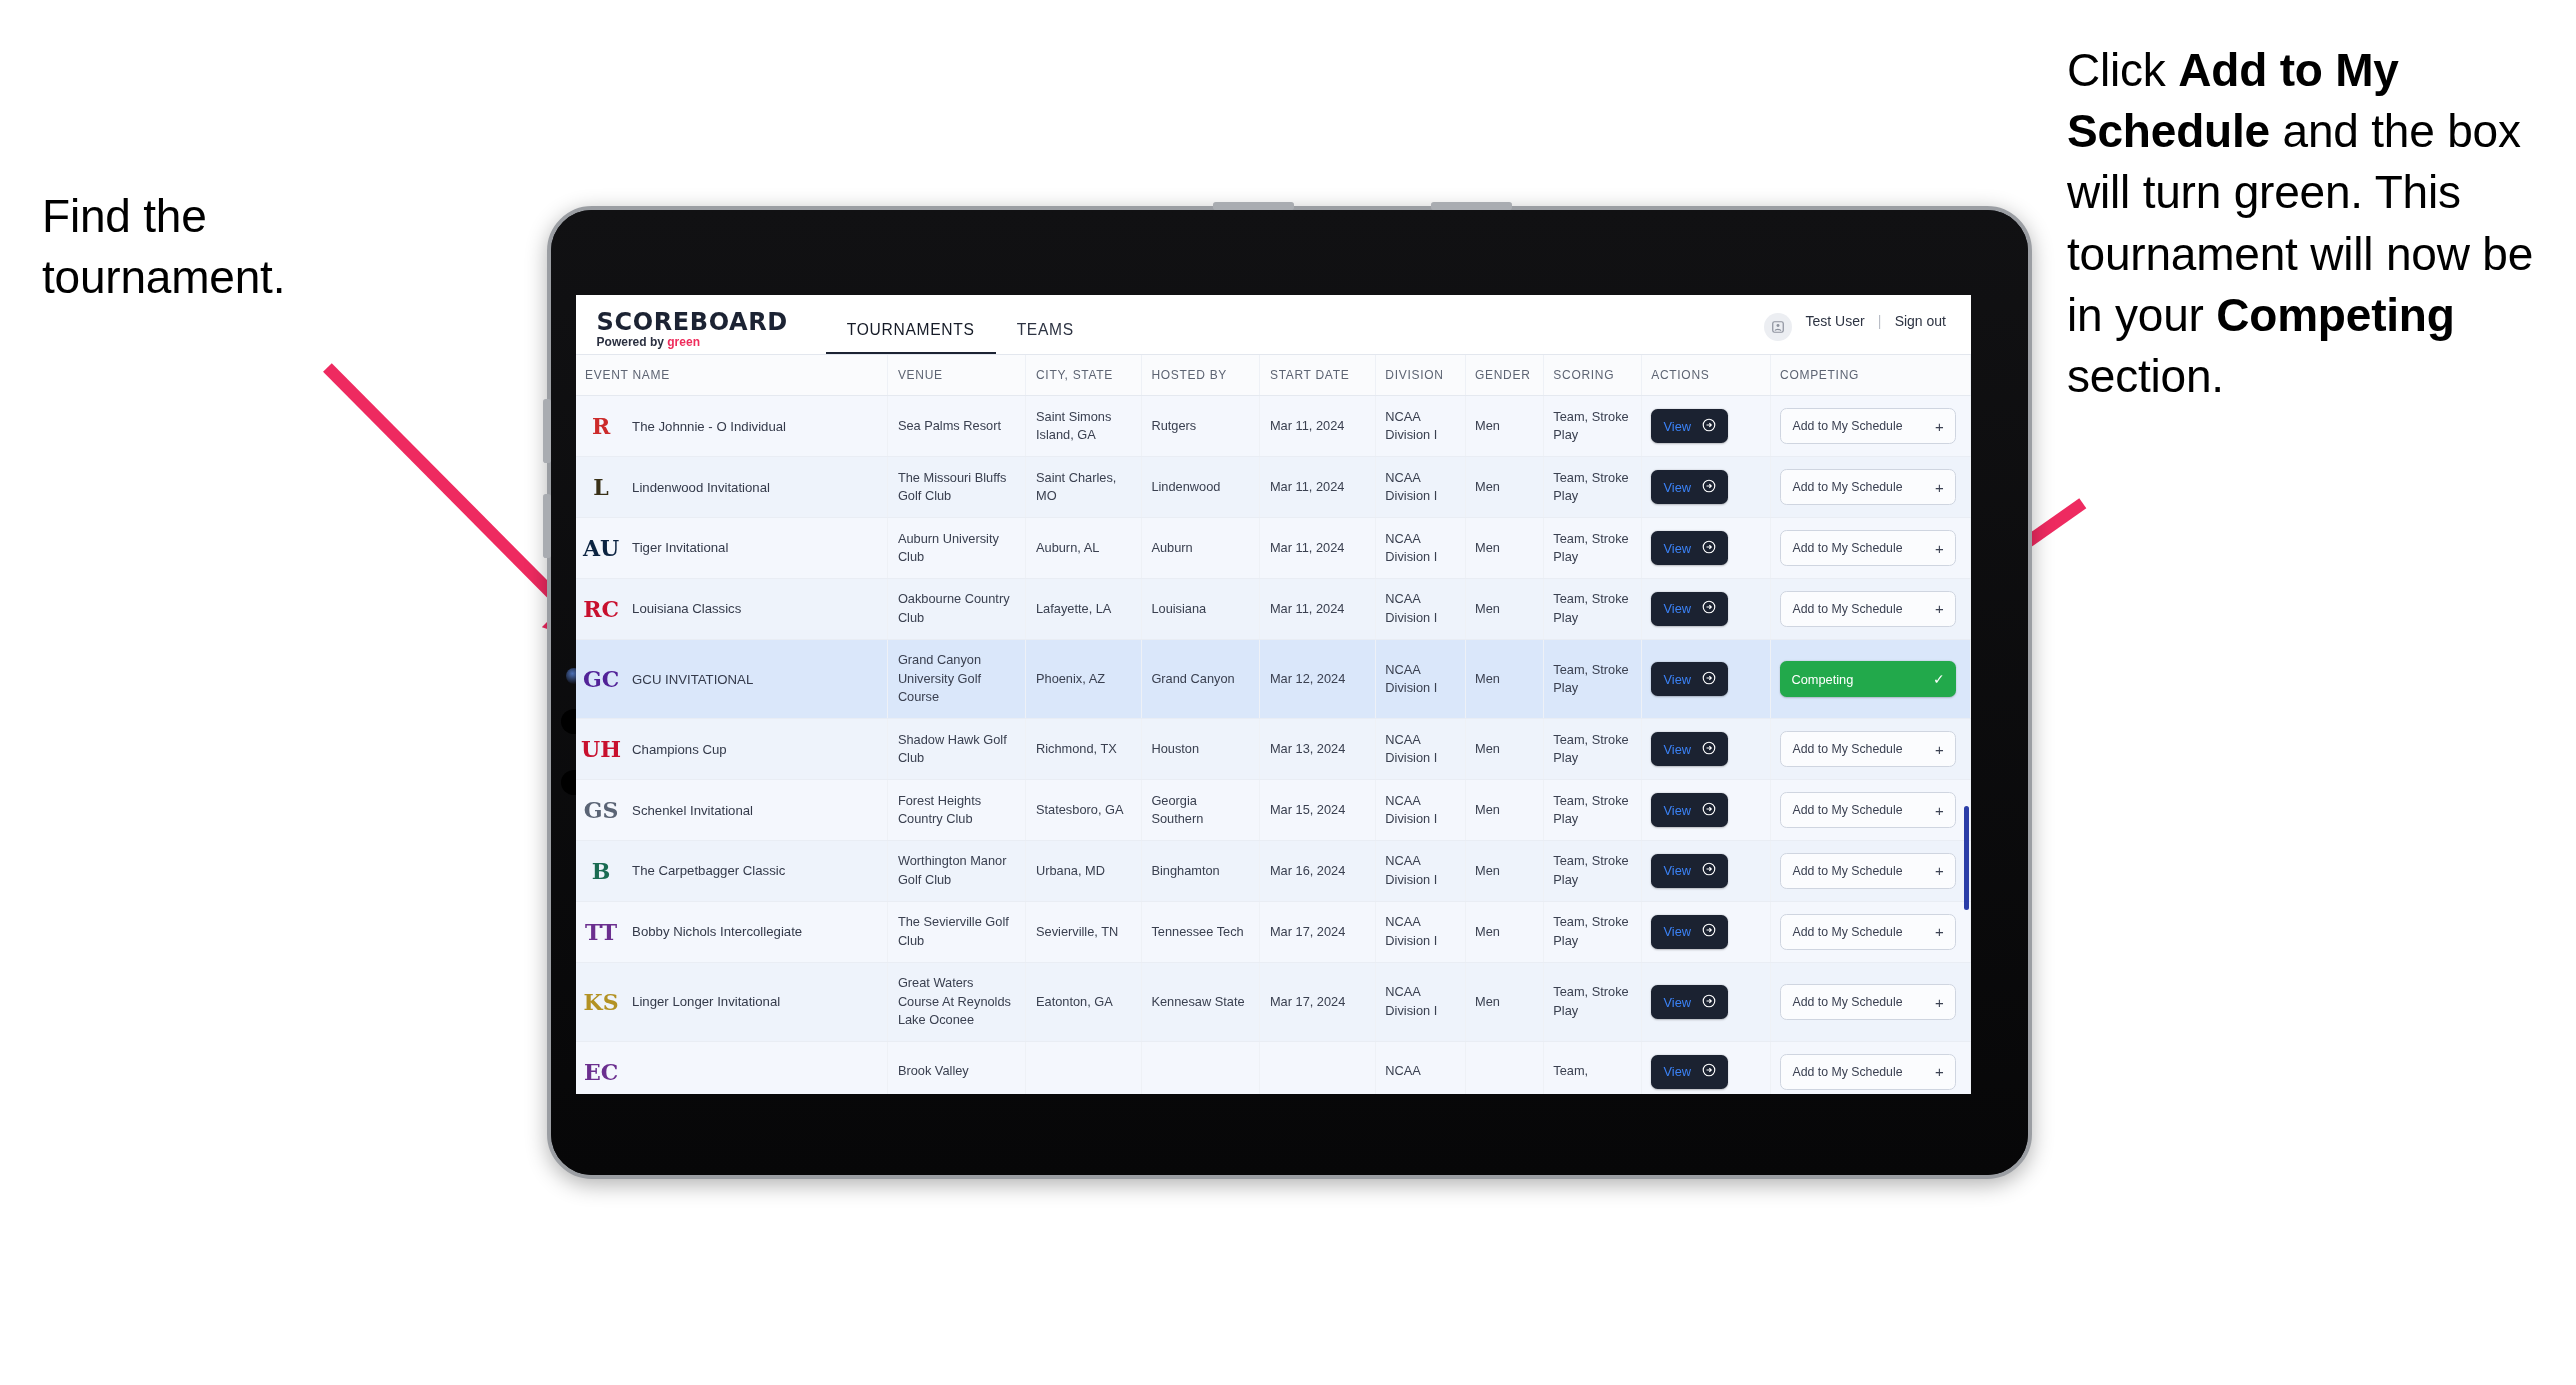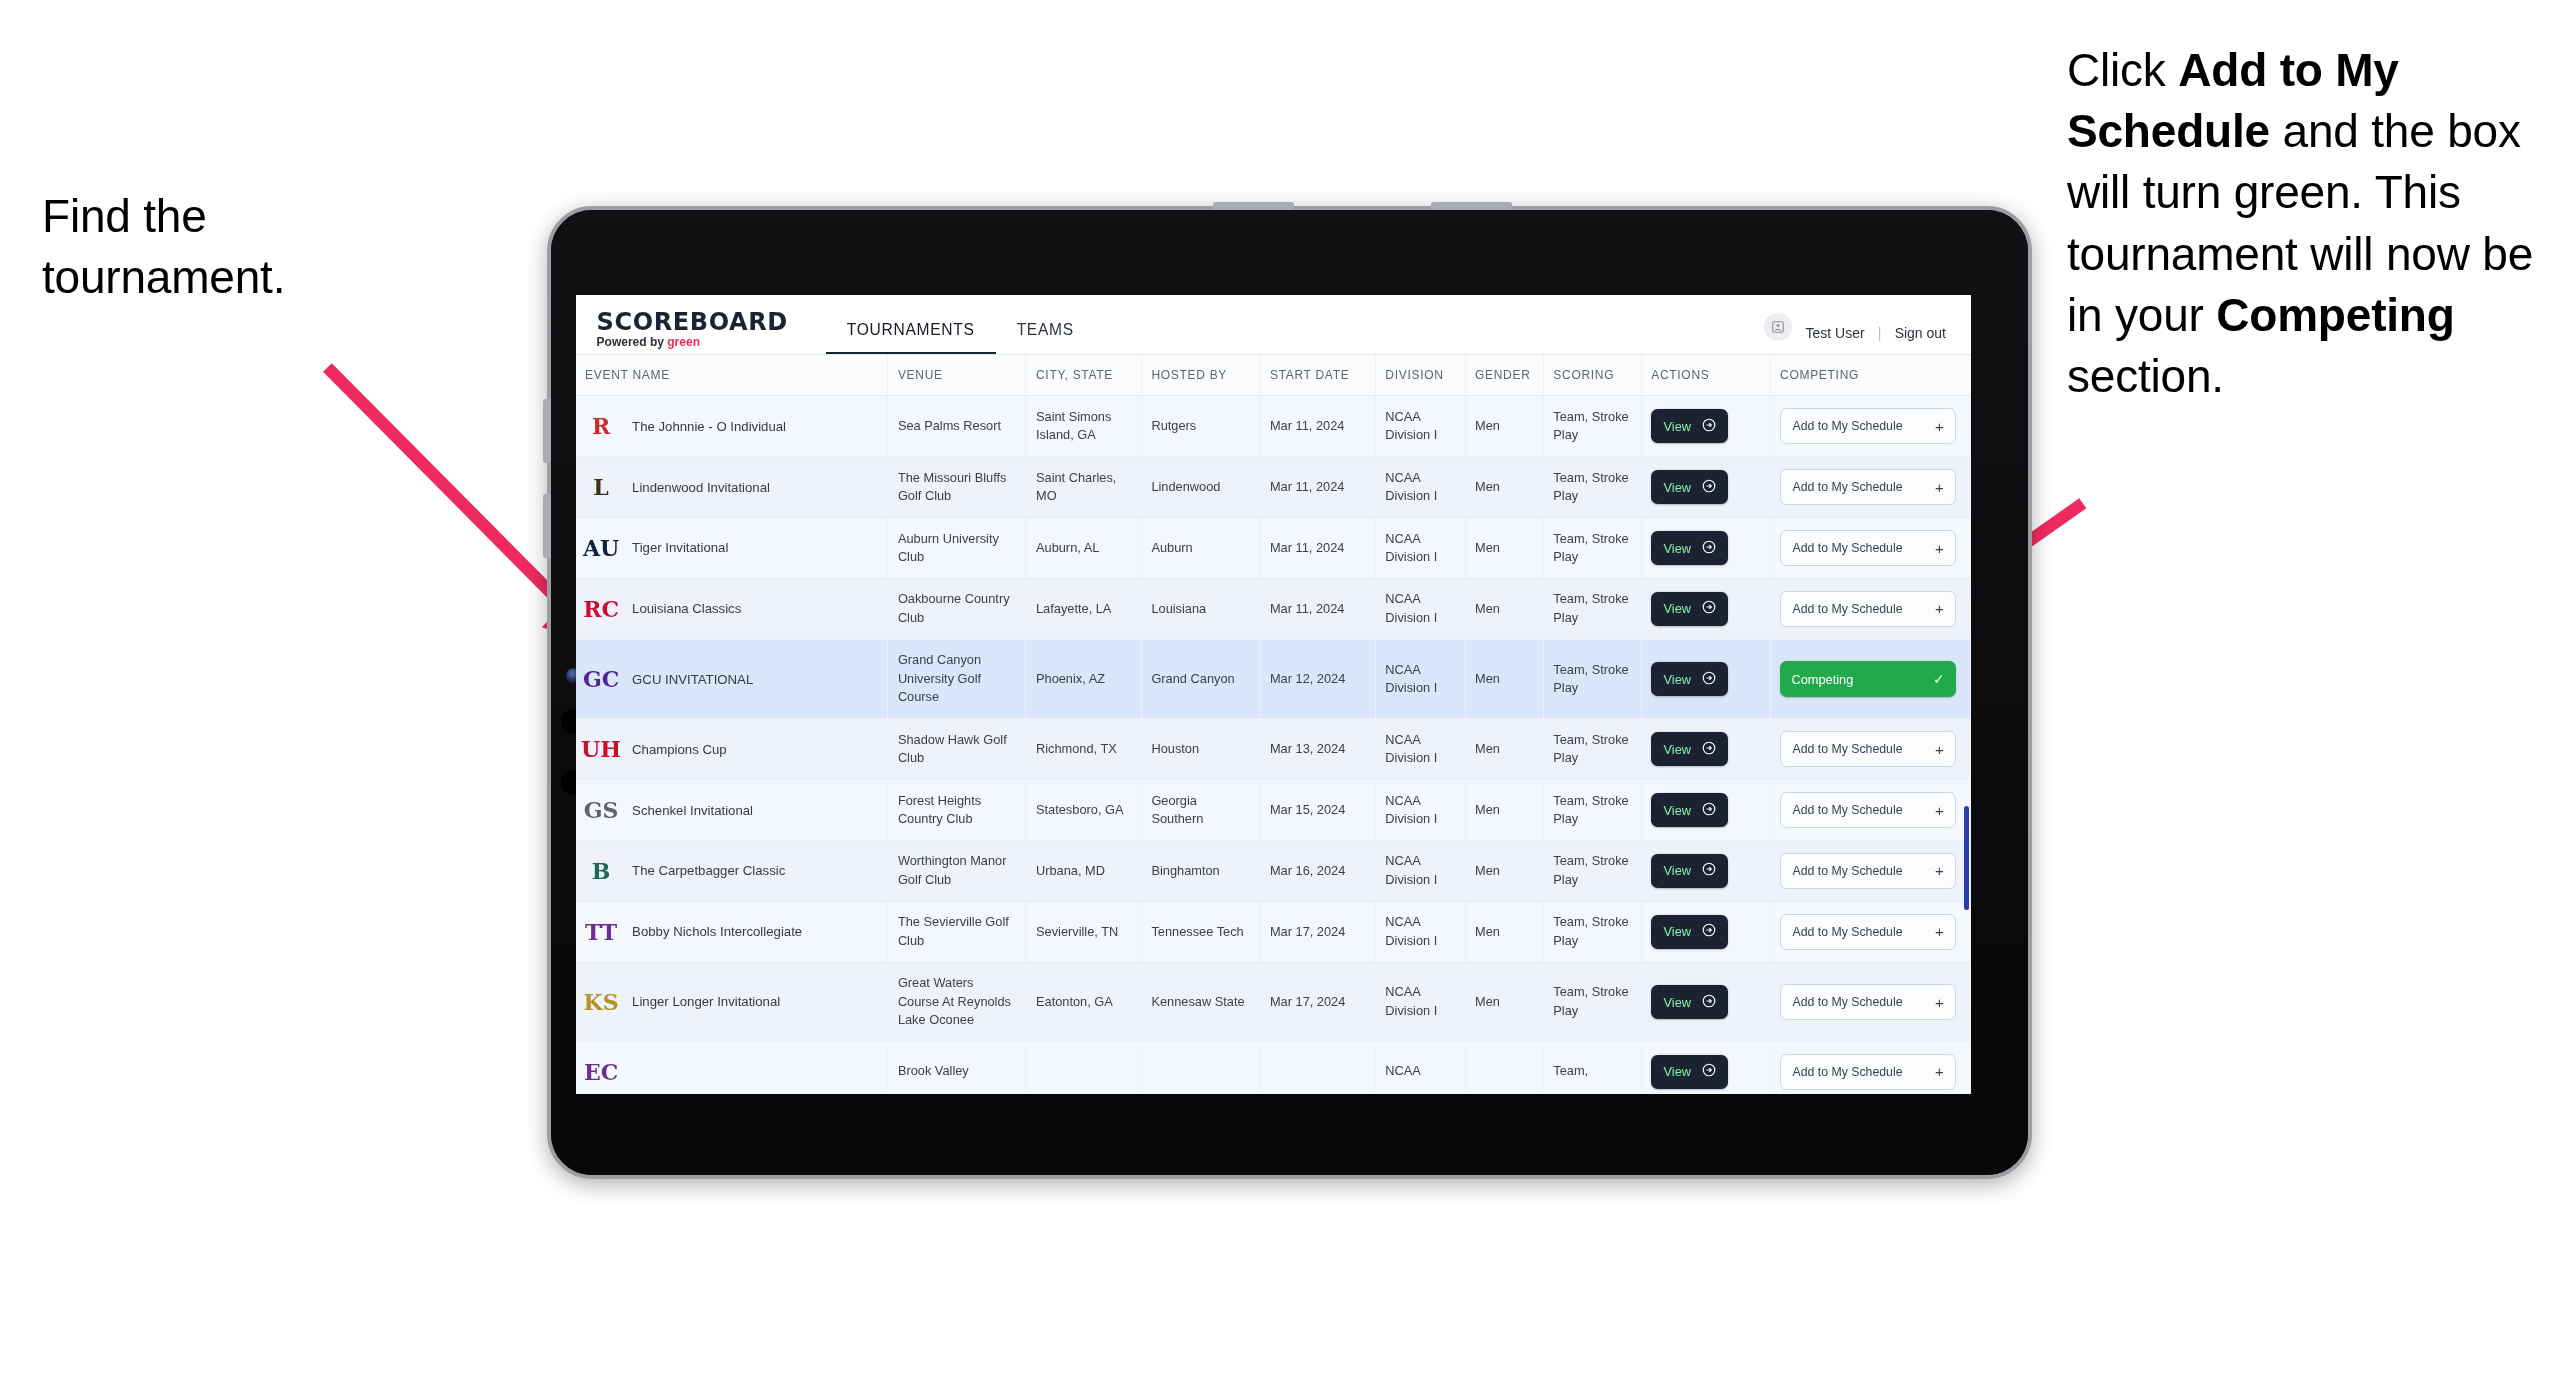--- a/index.html
+++ b/index.html
@@ -157,21 +157,21 @@
     border-bottom: 2.8px solid transparent;
   }
   .nav-tab.active {
     color: #161b27;
     border-bottom: 2.8px solid #1c2333;
     font-weight: 500;
   }
   #topbar-right {
     margin-left: auto;
     display: flex;
-    align-items: flex-end;
+    align-items: flex-start;
     padding: 0 24.6px 13.2px 0;
     gap: 13.2px;
   }
   #avatar {
     width: 28px; height: 28px;
     border-radius: 50%;
     background: #eceef2;
     display: flex; align-items: center; justify-content: center;
     color: #8e939e;
     font-size: 12.3px;
@@ -233,21 +233,21 @@
     font-family: "DejaVu Serif", serif;
     font-weight: 700;
     font-size: 22px;
     line-height: 1;
     border-radius: 2.8px;
   }
   .event-name { font-size: 13.2px; color: #343a4a; }
 
   .btn-view {
     background: #1b2231;
-    color: #86efac;
+    color: #3b82f6;
     border: none;
     border-radius: 6.6px;
     font-size: 12.8px;
     padding: 8.5px 12.3px;
     display: inline-flex;
     align-items: center;
     gap: 11px;
     cursor: pointer;
     box-shadow: 0 0.9px 1.9px rgba(0,0,0,0.25);
     font-family: "Liberation Sans", sans-serif;

